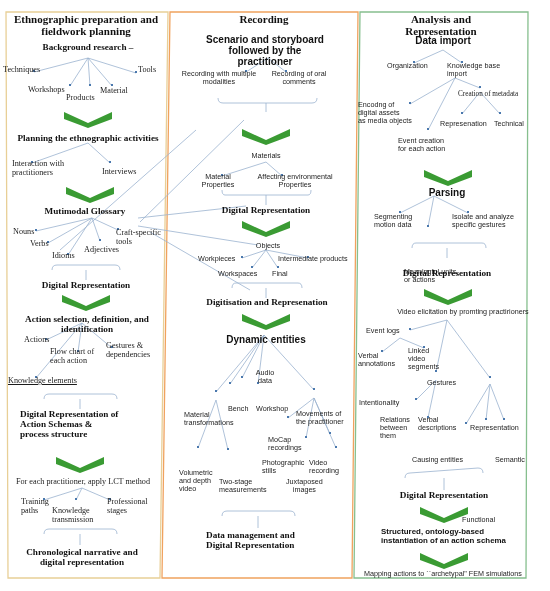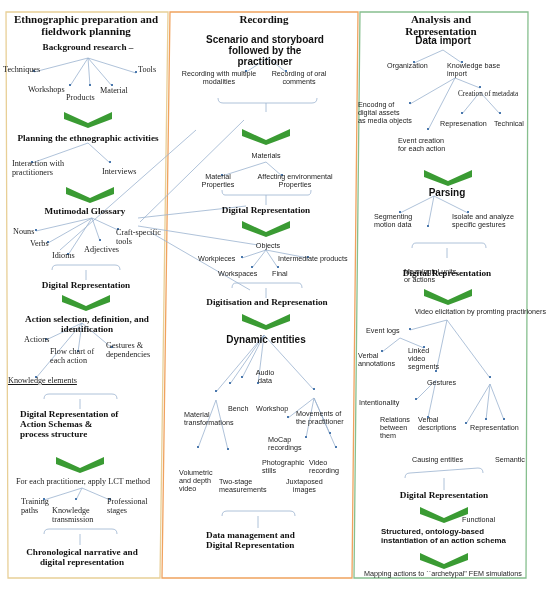--- a/index.html
+++ b/index.html
@@ -409,21 +409,21 @@
   </div>
   <div class="txt leaf" style="left:404px;top:232px;margin-top:36px;">
     <div>Meaningful units,</div>
     <div>or actions</div>
   </div>
   <div class="txt leaf" style="left:452px;top:213px;">
     <div>Isolate and analyze</div>
     <div>specific gestures</div>
   </div>
   <div class="txt hdr-serif" style="left:387px;top:269px;width:120px;">Digital Representation</div>
-  <div class="txt leaf leaf-c" style="left:380px;top:308px;width:166px;text-align:right;">Video elicitation by promting practirioners</div>
+  <div class="txt leaf leaf-c" style="left:380px;top:308px;width:166px;">Video elicitation by promting practirioners</div>
   <div class="txt leaf" style="left:366px;top:327px;">Event logs</div>
   <div class="txt leaf" style="left:358px;top:352px;">
     <div>Verbal</div>
     <div>annotations</div>
   </div>
   <div class="txt leaf" style="left:408px;top:347px;">
     <div>Linked</div>
     <div>video</div>
     <div>segments</div>
   </div>

